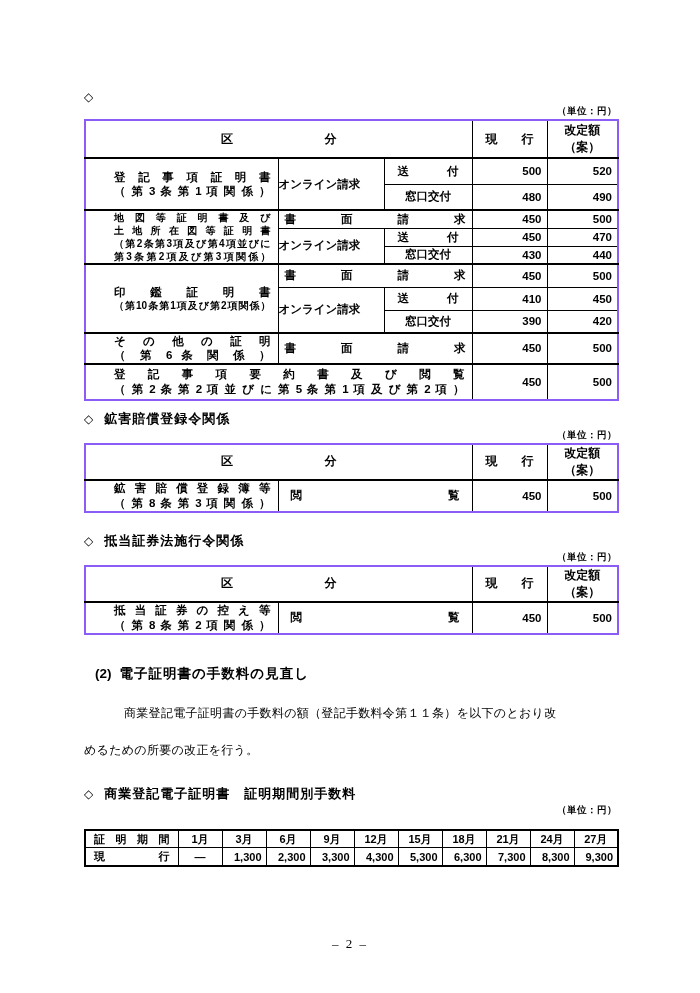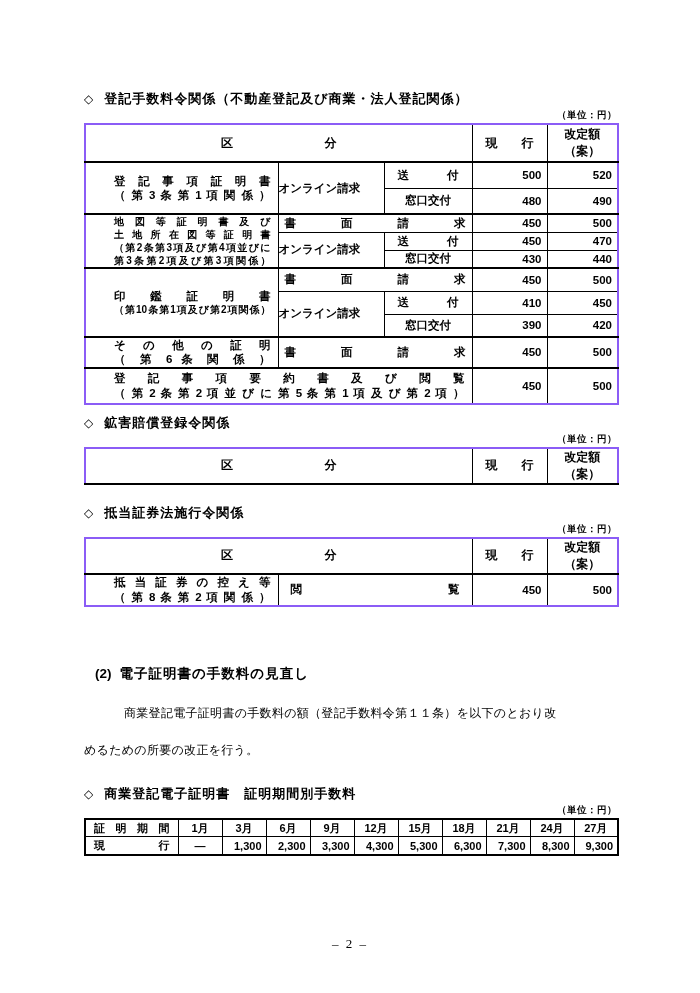--- a/index.html
+++ b/index.html
@@ -50,47 +50,46 @@
   tr.h32 td { height: 32px; }
   table.fee tr.head2 th { height: 28px; font-size: 12px; border-bottom: 2px solid #000; }
 
   
   .sub-h { font-size: 13.5px; font-weight: bold; color: #000; letter-spacing: 1px; margin-left: 11px; }
   .sub-h .no { margin-right: 8px; letter-spacing: 0; }
   .para { font-family: "Liberation Serif", "DejaVu Serif", serif; font-size: 12px; color: #000; letter-spacing: 0.3px; line-height: 37px; margin-top: 12px; }
   .para .indent { padding-left: 40px; }
 
   
-  table.period { width: 533px; border-collapse: collapse; table-layout: fixed; border: 2px solid #000; margin-top: 1px; }
+  table.period { width: 533px; border-collapse: collapse; table-layout: fixed; border: 2px solid #000; margin-top: 12px; }
   table.period th, table.period td {
     border: 1px solid #000; font-size: 11px; font-weight: 600; color: #000;
     height: 18px; vertical-align: middle; overflow: hidden;
   }
   table.period .lbl { text-align: justify; text-align-last: justify; padding: 0 8px; }
   table.period th.mon { text-align: center; }
   table.period td.num { text-align: right; padding-right: 4px; }
   table.period td.dash { text-align: center; }
   table.period th.plbl, table.period td.plbl { border-right: 1.5px solid #000; }
 
   .footer { position: absolute; left: 0; top: 936px; width: 700px; text-align: center;
     font-family: "Liberation Serif", "DejaVu Serif", serif; font-size: 13px; color: #000; letter-spacing: 2px; }
 
   .mt-t2 { margin-top: 9px; }
   .mt-t3 { margin-top: 19px; }
-  .mt-s2 { margin-top: 58px; }
+  .mt-s2 { margin-top: 30px; }
   .mt-t4 { margin-top: 16px; }
 </style>
 </head>
 <body>
 
 <div class="content">
 
   <div class="sec-h">
     <span class="bullet">◇</span>
-    <span>登記手数料令関係（不動産登記及び商業・法人登記関係）</span>
   </div>
   <div class="unit">（単位：円）</div>
 
   <table class="fee">
     <colgroup>
       <col style="width:193px">
         <col style="width:106px">
         <col style="width:88px">
         <col style="width:75px">
         <col style="width:71px">
@@ -195,20 +194,29 @@
         <col style="width:106px">
         <col style="width:88px">
         <col style="width:75px">
         <col style="width:71px">
     </colgroup>
     <tbody>
       <tr class="head head2">
         <th colspan="3" class="jy kubun-th">区 分</th>
         <th class="jy genko-th cur-th">現 行</th>
         <th class="kaitei-th rev">改定額（案）</th>
+      </tr>
+      <tr class="h32">
+        <td class="name-cell">
+          <div class="ln">鉱 害 賠 償 登 録 簿 等</div>
+          <div class="ln">（ 第 8 条 第 3 項 関 係 ）</div>
+        </td>
+        <td colspan="2" class="jy insp-cell">閲 覧</td>
+        <td class="num cur">450</td>
+        <td class="num rev">500</td>
       </tr>
     </tbody>
   </table>
 
   <div class="sec-h mt-t3">
     <span class="bullet">◇</span>
     <span>抵当証券法施行令関係</span>
   </div>
   <div class="unit">（単位：円）</div>
 

